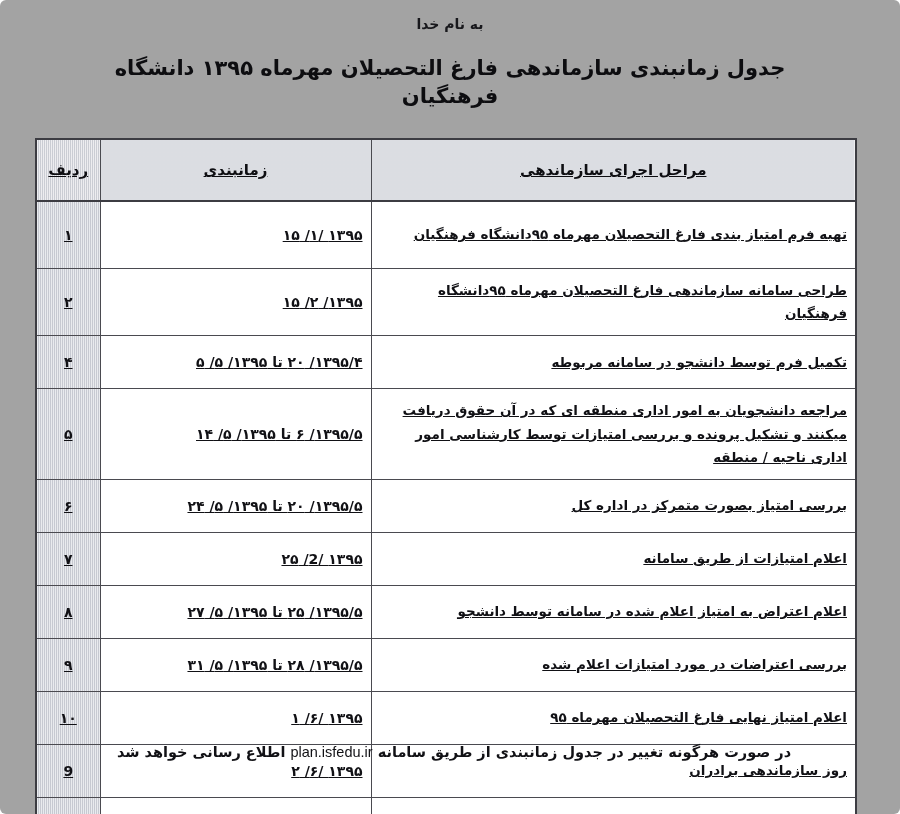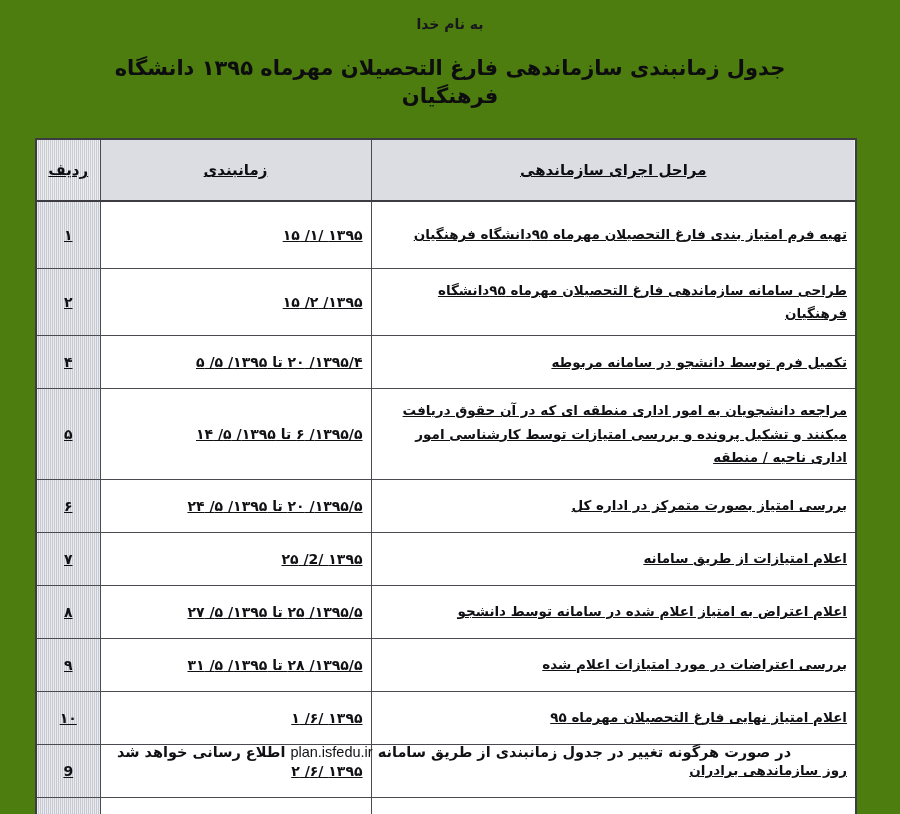--- a/index.html
+++ b/index.html
@@ -13,21 +13,22 @@
     font-family: "DejaVu Sans", "Liberation Sans", sans-serif;
     color: #121212;
     position: relative;
     overflow: hidden;
   }
 
   .page {
     width: 900px;
     height: 814px;
     position: relative;
-    background: #4d7c0f;
+    background: #a3a3a3;
+    border-radius: 6px;
   }
 
   
   .bismillah {
     text-align: center;
     font-size: 14px;
     font-weight: bold;
     letter-spacing: 0.2px;
     padding-top: 16px;
     color: #18181c;

